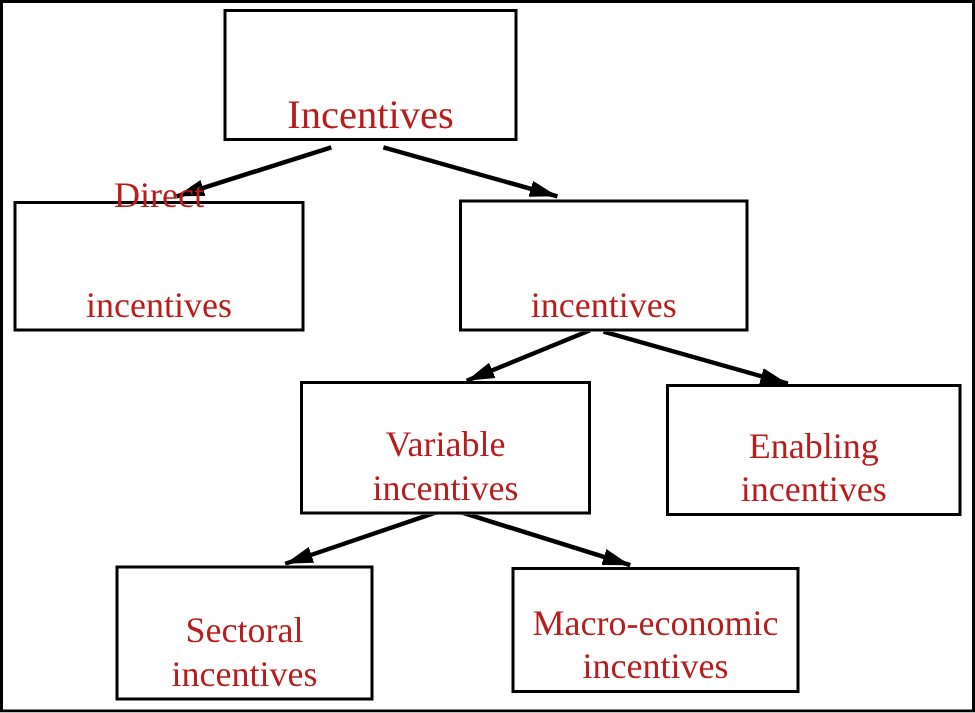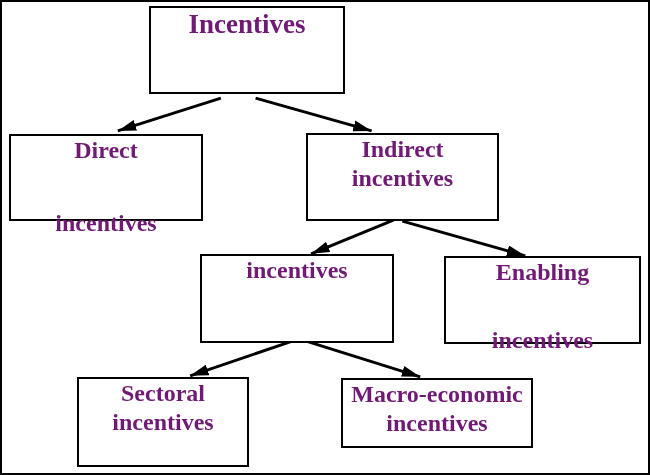--- a/index.html
+++ b/index.html
@@ -26,41 +26,40 @@
     pointer-events: none;
   }
   .node {
     position: absolute;
     box-sizing: border-box;
     border: 2px solid #000000;
     background: #ffffff;
     display: flex;
     flex-direction: column;
     align-items: center;
-    justify-content: flex-start;
+    justify-content: flex-end;
     text-align: center;
-    color: #701a75;
+    color: #b91c1c;
     font-size: 24px;
     line-height: 29px;
-    font-weight: bold;
   }
   .node .nline {
     display: block;
     white-space: nowrap;
   }
   .node-root {
     left: 147px; top: 4px; width: 196px; height: 88px;
     font-size: 27px; line-height: 32px;
   }
   .node-direct   { left: 7px;   top: 132px; width: 194px; height: 87px; gap: 44px; }
   .node-indirect { left: 304px; top: 131px; width: 193px; height: 88px; }
   .node-variable { left: 198px; top: 252px; width: 194px; height: 89px; }
-  .node-enabling { left: 442px; top: 254px; width: 197px; height: 88px; gap: 39px; }
+  .node-enabling { left: 442px; top: 254px; width: 197px; height: 88px; }
   .node-sectoral { left: 75px;  top: 375px; width: 172px; height: 90px; }
-  .node-macro    { left: 339px; top: 376px; width: 192px; height: 70px; }
+  .node-macro    { left: 339px; top: 376px; width: 192px; height: 84px; }
 </style>
 </head>
 <body>
 
 <div class="frame">
 
   <svg class="edges-svg" width="650" height="475" viewBox="0 0 650 475" xmlns="http://www.w3.org/2000/svg">
     <defs>
       <marker id="ah" viewBox="0 0 10 6" refX="10" refY="3" markerWidth="6.2" markerHeight="3.8" orient="auto">
         <path d="M0,0 L10,3 L0,6 Z" fill="#000000"></path>
@@ -77,25 +76,25 @@
   <div class="node node-root">
     <span class="nline">Incentives</span>
   </div>
 
   <div class="node node-direct">
     <span class="nline">Direct</span>
     <span class="nline">incentives</span>
   </div>
 
   <div class="node node-indirect">
-    <span class="nline">Indirect</span>
     <span class="nline">incentives</span>
   </div>
 
   <div class="node node-variable">
+    <span class="nline">Variable</span>
     <span class="nline">incentives</span>
   </div>
 
   <div class="node node-enabling">
     <span class="nline">Enabling</span>
     <span class="nline">incentives</span>
   </div>
 
   <div class="node node-sectoral">
     <span class="nline">Sectoral</span>

